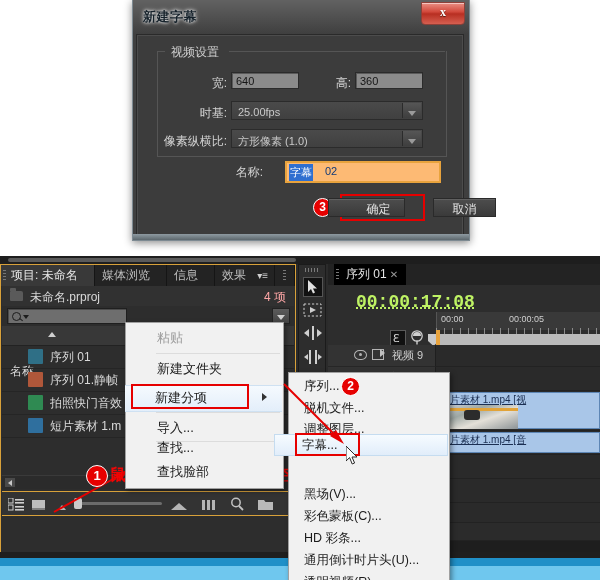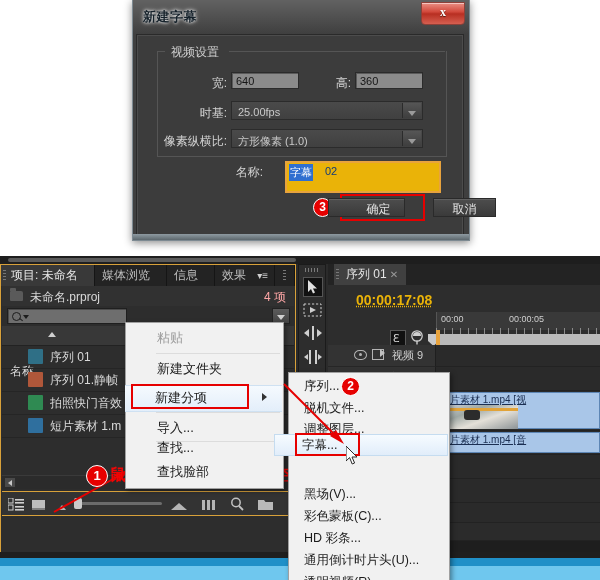--- a/index.html
+++ b/index.html
@@ -56,22 +56,22 @@
     box-shadow:inset 1px 1px 0 rgba(0,0,0,.35);
     color:#151515;font-size:11px;padding:2px 4px;box-sizing:border-box;}
   .dlg-combo{background:linear-gradient(180deg,#4a4a4a,#404040);border:1px solid #2b2b2b;
     color:#c9c9c9;font-size:11px;box-sizing:border-box;}
   .dlg-combo .arrowbox{position:absolute;right:1px;top:1px;bottom:1px;width:18px;
     background:linear-gradient(180deg,#565656,#3e3e3e);border-left:1px solid #2b2b2b;}
   .dlg-combo .arrowbox:after{content:"";position:absolute;left:5px;top:8px;
     border-left:4px solid transparent;border-right:4px solid transparent;border-top:5px solid #9a9a9a;}
   .dlg-combo .ctext{position:absolute;left:6px;top:4px;}
 
-  #name-input{left:152px;top:161px;width:156px;height:32px;
-    background:#eab308;border:2px solid #e8a33d;box-sizing:border-box;}
+  #name-input{left:152px;top:161px;width:156px;height:22px;
+    background:#fdba74;border:2px solid #e8a33d;box-sizing:border-box;}
   #name-sel{position:absolute;left:2px;top:1px;background:#2f6fd0;color:#fff;font-size:11px;padding:1px 1px;}
   #name-rest{position:absolute;left:38px;top:2px;color:#123a78;font-size:11px;}
 
   .dlg-btn{background:linear-gradient(180deg,#4d4d4d,#3a3a3a);
     border:1px solid #2a2a2a;box-shadow:inset 0 1px 0 #606060;
     color:#e2e2e2;font-size:12px;text-align:center;line-height:21px;box-sizing:border-box;}
   #ok-highlight{left:207px;top:194px;width:85px;height:27px;border:2px solid #e60000;box-sizing:border-box;}
   #btn-ok{left:195px;top:198px;width:77px;height:19px;padding-left:24px;}
   #btn-cancel{left:300px;top:198px;width:63px;height:19px;}
 
@@ -136,23 +136,23 @@
   
   #toolbox{left:298px;top:8px;width:28px;height:316px;background:#2d2d2d;border:1px solid #1b1b1b;box-sizing:border-box;}
   #toolbox-grip{left:6px;top:3px;width:14px;height:4px;
     background:repeating-linear-gradient(90deg,#7a7a7a 0 1px,transparent 1px 3px);}
   .tool{position:absolute;left:4px;width:20px;height:20px;}
   .tool.sel{background:#111;border:1px solid #555;box-sizing:border-box;}
 
   
   #timeline{left:328px;top:8px;width:272px;height:316px;background:#2d2d2d;}
   #tl-tabbar{left:0;top:0;width:272px;height:21px;background:#232323;}
-  #tl-tab{left:6px;top:0;height:21px;line-height:21px;background:#404040;color:#e6e6e6;font-size:12px;padding:0 8px 0 12px;box-sizing:border-box;}
-  #tl-timecode{left:28px;top:28px;color:#eab308;font-size:14px;font-weight:bold;
-    text-decoration:underline;text-decoration-style:dotted;font-family:Liberation Sans, sans-serif;}
+  #tl-tab{left:6px;top:0;height:21px;line-height:21px;background:#000000;color:#e6e6e6;font-size:12px;padding:0 8px 0 12px;box-sizing:border-box;}
+  #tl-timecode{left:28px;top:28px;color:#bef264;font-size:18px;font-weight:bold;
+    text-decoration:underline;text-decoration-style:dotted;font-family:Liberation Mono, monospace;}
   #tl-ruler{left:108px;top:48px;width:164px;height:18px;background:#393939;border-left:1px solid #555;}
   .ruler-lab{position:absolute;top:2px;color:#cfcfcf;font-size:9px;}
   #tl-ticks{left:108px;top:64px;width:164px;height:6px;
     background:repeating-linear-gradient(90deg,#8a8a8a 0 1px,transparent 1px 8px);}
   #tl-workbar{left:108px;top:70px;width:164px;height:11px;background:#b9b9b9;border-bottom:2px solid #e8b424;}
   #tl-playhead{left:108px;top:66px;width:4px;height:15px;background:#e8a33d;}
   #tl-icons{left:62px;top:66px;width:46px;height:16px;}
 
   .track{position:absolute;left:0;width:272px;}
   .track-head{position:absolute;left:0;width:108px;height:100%;background:#333;border-bottom:1px solid #262626;border-right:1px solid #1f1f1f;box-sizing:border-box;}

